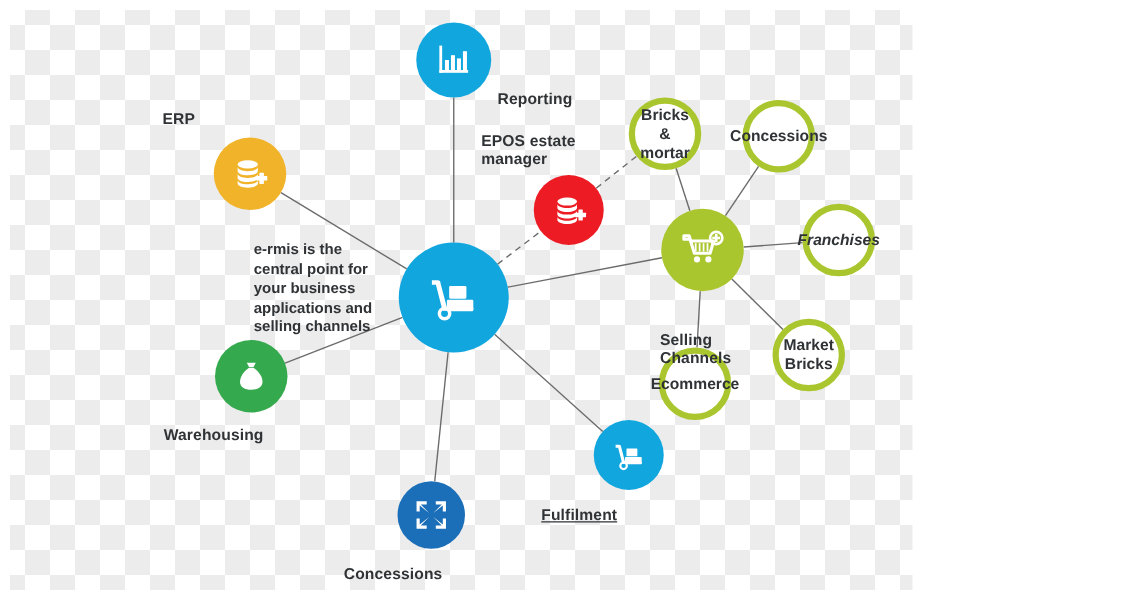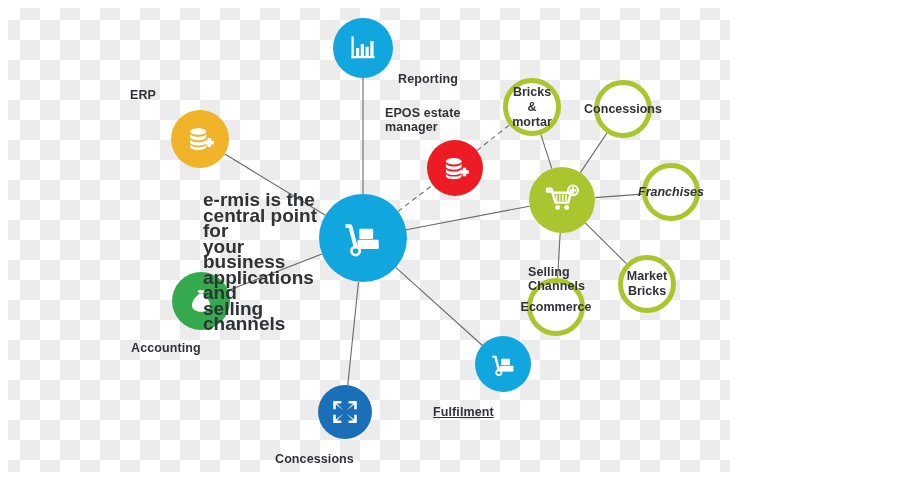--- a/index.html
+++ b/index.html
@@ -46,21 +46,21 @@
   }
   .label.left{text-align:left;}
   .ringlabel{
     color:#2f3336;font-size:12.5px;font-weight:700;line-height:15px;
     text-align:center;white-space:pre-line;
   }
   #blurb{
     position:absolute;
     left:203px;top:192px;width:120px;
     color:#2f3336;
-    font-size:19px;
+    font-size:12px;
     font-weight:700;
     line-height:15.5px;
     text-align:left;
     white-space:pre-line;
   }
   .ico{display:block;}
 </style>
 </head>
 <body>
 
@@ -128,21 +128,21 @@
       </svg>
       </div>
       <div class="label" style="left: 130px; top: 88px; width: 140px;">ERP</div>
       <div class="node fill" style="left: 172px; top: 272px; width: 58px; height: 58px; background: rgb(53, 169, 77);">
         <svg class="ico" width="30" height="30" viewBox="0 0 100 100" fill="#ffffff">
         <path d="M38 14 h24 l-6 11 h-12 z"></path>
         <path d="M44 27 h12 c14 10 24 24 24 38 0 13-13 21-30 21 S20 78 20 65 c0-14 10-28 24-38z"></path>
         <rect x="44" y="40" width="12" height="5" fill="#ffffff" opacity="0"></rect>
       </svg>
       </div>
-      <div class="label" style="left: 131px; top: 341px; width: 140px;">Accounting</div>
+      <div class="label" style="left: 131px; top: 341px; width: 140px;">Warehousing</div>
       <div class="node fill" style="left: 318px; top: 385px; width: 54px; height: 54px; background: rgb(27, 111, 184);">
         <svg class="ico" width="28" height="28" viewBox="0 0 100 100" fill="#ffffff">
         <path d="M44 44 L20 20 h17 v-9 H8 v29 h9 V23 z"></path>
         <path d="M56 44 L80 20 H63 v-9 h29 v29 h-9 V23 z"></path>
         <path d="M44 56 L20 80 h17 v9 H8 V60 h9 v17 z"></path>
         <path d="M56 56 L80 80 H63 v9 h29 V60 h-9 v17 z"></path>
       </svg>
       </div>
       <div class="label" style="left: 275px; top: 452px; width: 140px;">Concessions</div>
       <div class="node fill" style="left: 475px; top: 336px; width: 56px; height: 56px; background: rgb(18, 166, 222);">

